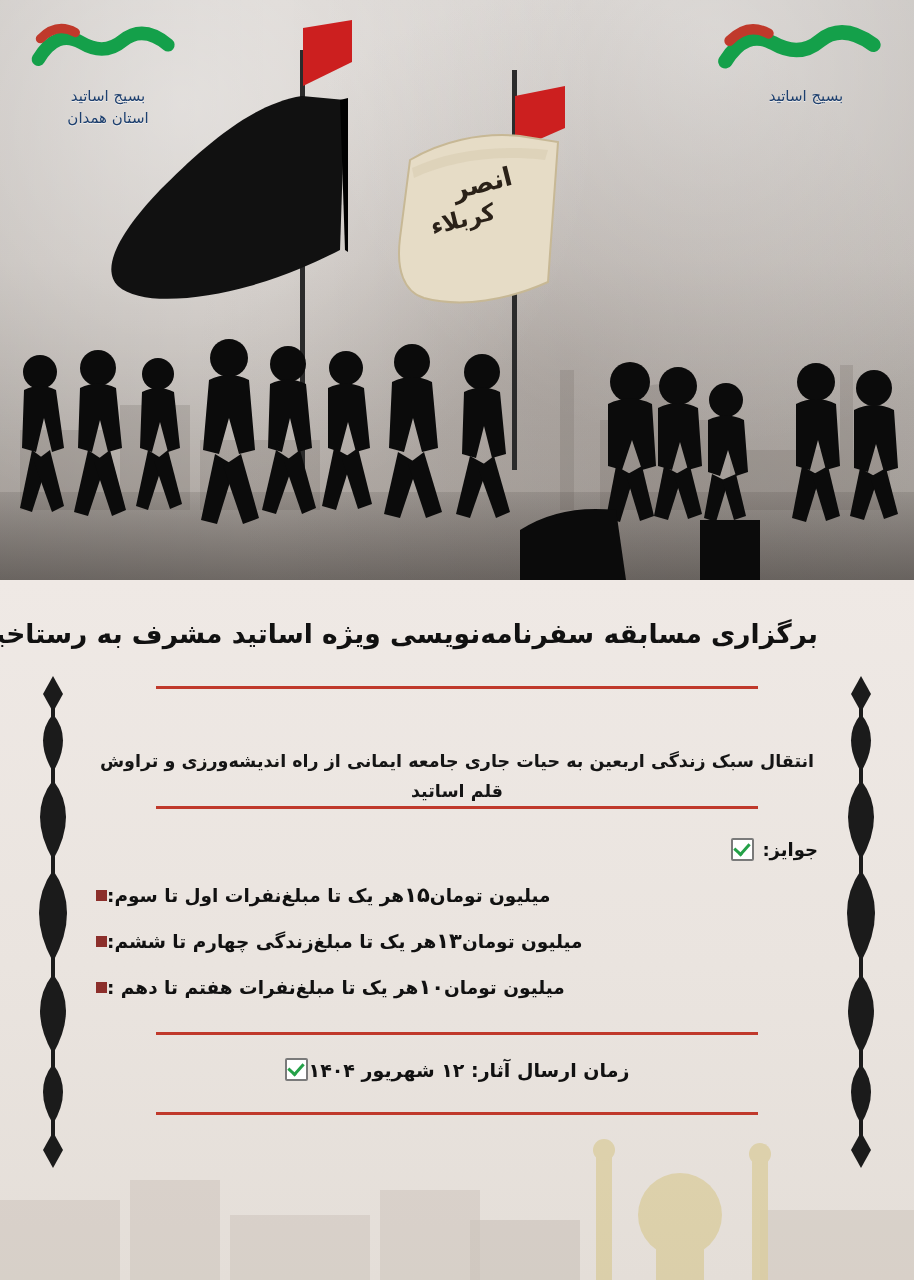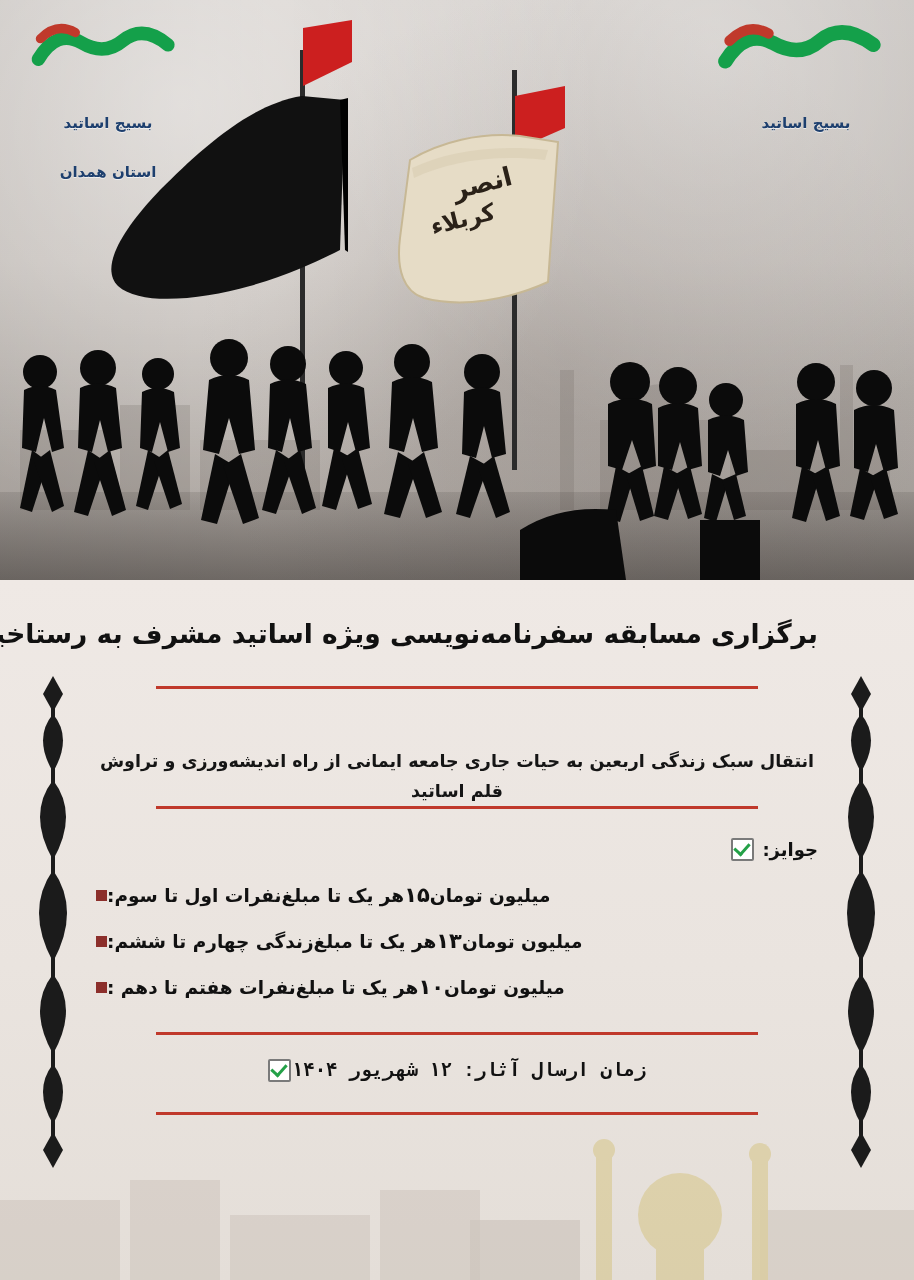--- a/index.html
+++ b/index.html
@@ -96,25 +96,24 @@
   .logo.left  { left: 18px; }
   .logo.right { right: 8px; width: 200px; }
 
   .logo-mark {
     height: 72px;
     display: block;
     margin: 0 auto;
   }
   .logo-line {
     font-size: 15px;
-    font-weight: bold;
+    font-weight: normal;
     color: #1d3f6e;
     line-height: 1.45;
     text-shadow: 0 1px 0 rgba(255,255,255,0.6);
-    margin-top: 27px;
   }
   .logo.right .logo-line.sub { font-size: 12.5px; }
 
   
   .content {
     position: absolute;
     left: 0;
     top: 580px;
     width: 914px;
     height: 700px;
@@ -254,21 +253,20 @@
     right: 0;
     left: 0;
     display: flex;
     flex-direction: row-reverse;
     align-items: center;
     gap: 1px;
     justify-content: center;
     font-size: 19px;
     font-weight: bold;
     color: #111;
-    font-family: Liberation Mono, monospace;
   }
   .line-item.deadline { top: 478px; padding-right: 0; justify-content: center; }
   .line-item.address  { top: 558px; justify-content: center; }
 
   .li-text { white-space: nowrap; }
 </style>
 </head>
 <body>
 
 <div class="poster">

